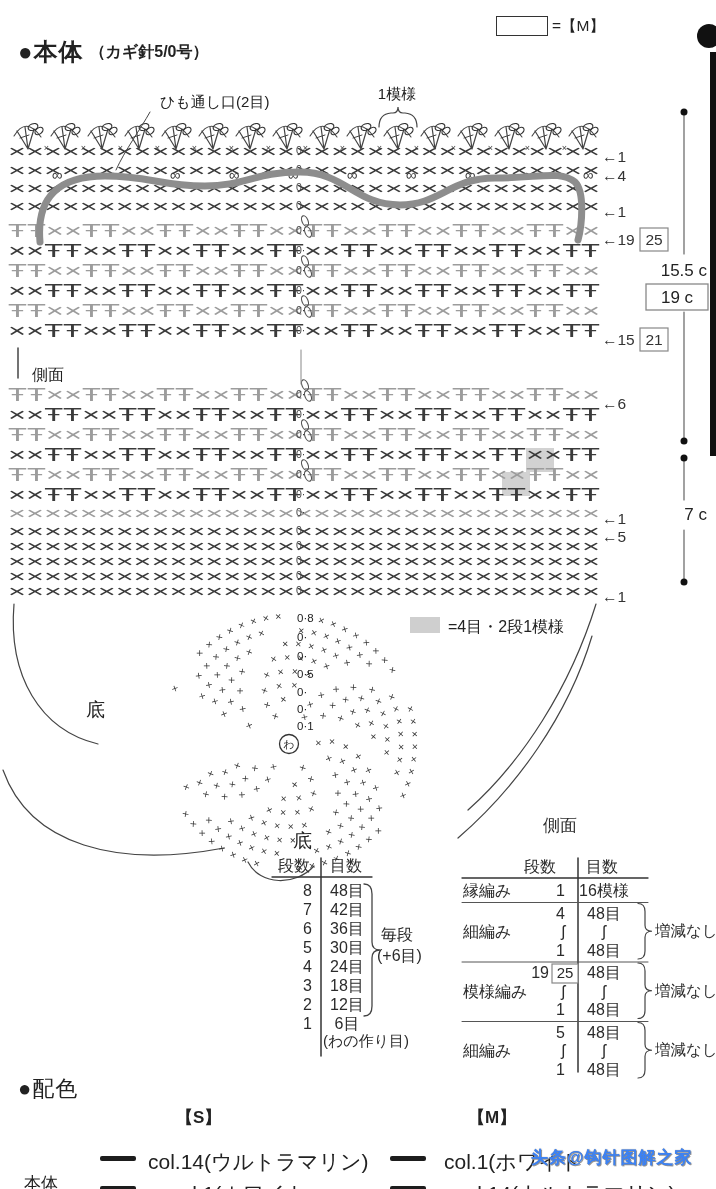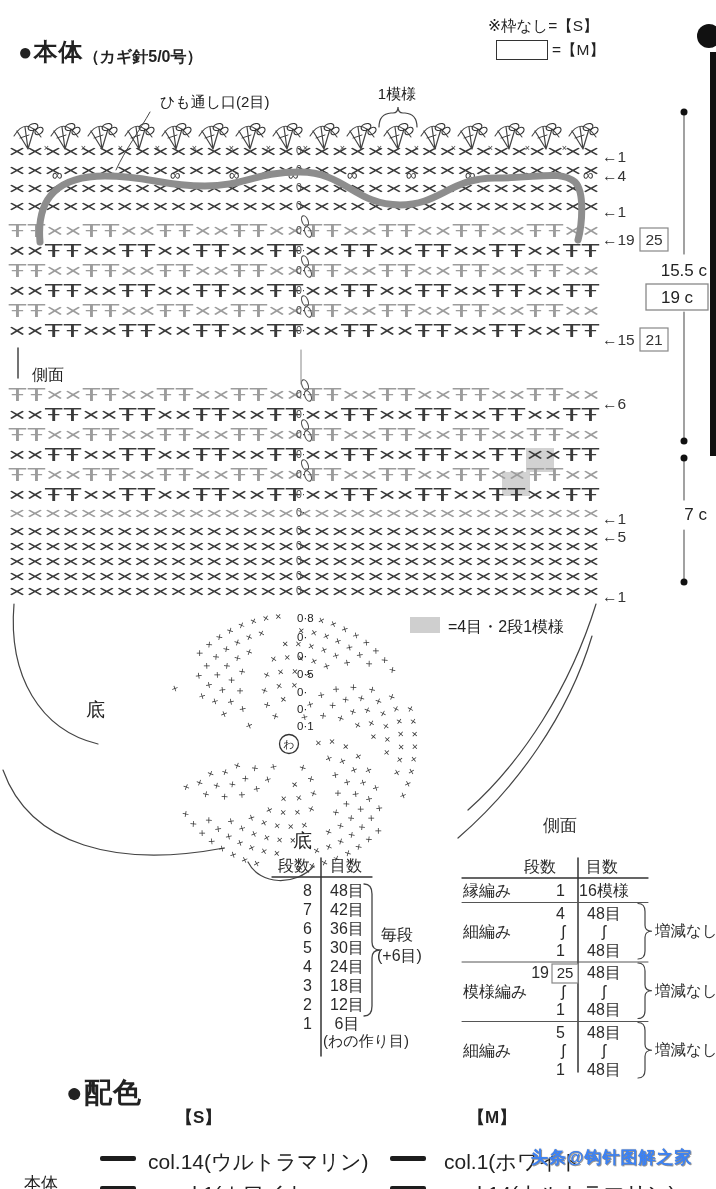--- a/index.html
+++ b/index.html
@@ -1,20 +1,20 @@
 <!DOCTYPE html>
 <html><head>
 <meta charset="utf-8">
 <style>
   html,body{margin:0;padding:0;background:#fff;}
   .page{position:relative;width:716px;height:1189px;background:#fff;overflow:hidden;
         font-family:"Liberation Sans","DejaVu Sans",sans-serif;color:#222;}
   .abs{position:absolute;}
   #chart-svg{position:absolute;left:0;top:0;}
-  .title{display:flex;align-items:flex-end;}
+  .title{display:flex;align-items:center;gap:6px;}
   .title .main{font-size:24px;font-weight:bold;letter-spacing:1px;}
   .title .note{font-size:16px;font-weight:bold;}
   .legend{font-size:15.5px;line-height:24px;color:#222;}
   .legend .l1{padding-left:20px;}
   .legend .l2{display:flex;align-items:center;padding-left:28px;}
   .legend .mbox{display:inline-block;width:50px;height:18px;border:1.5px solid #333;margin-right:4px;}
   .sizehead{font-size:17px;font-weight:bold;}
   .rowlabel{font-size:17px;margin-top:14px;}
   .dash{height:5px;background:#1d1d1d;border-radius:2px;}
   .colname{font-size:21px;white-space:nowrap;}
@@ -498,28 +498,27 @@
       <path d="M638,1022.5 Q645,1022.5 645,1030.5 L645,1044.25 Q645,1050.25 652,1050.25 Q645,1050.25 645,1056.25 L645,1070 Q645,1078 638,1078" fill="none" stroke="#444444" stroke-width="1.2" stroke-linecap="round"></path>
       <text x="655" y="1055.25" font-size="15.5" fill="#2b2b2b" text-anchor="start" font-weight="normal" font-family="&quot;Liberation Sans&quot;,&quot;DejaVu Sans&quot;,sans-serif">増減なし</text>
     </svg>
 
   <div class="abs title" style="left:18px;top:36px;">
     <span class="main">●本体</span>
     <span class="note">（カギ針5/0号）</span>
   </div>
 
   <div class="abs legend" style="left:468px;top:14px;width:246px;">
-    <div class="l1">※枠なし=【S】</div>
     <div class="l2">
       <span class="mbox"></span>
       <span>=【M】</span>
     </div>
   </div>
 
-  <div class="abs" style="left:18px;top:1074px;font-size:28px;font-weight:bold;letter-spacing:1px;margin-left:48px;">●配色</div>
+  <div class="abs" style="left:18px;top:1074px;font-size:22px;font-weight:normal;letter-spacing:1px;">●配色</div>
   <div class="abs sizehead" style="left:176px;top:1106px;">【S】</div>
   <div class="abs sizehead" style="left:468px;top:1106px;">【M】</div>
   <div class="abs rowlabel" style="left:24px;top:1158px;">本体</div>
 
   <div class="abs dash" style="left:100px;top:1156px;width:36px;"></div>
   <div class="abs colname" style="left:148px;top:1148px;">col.14(ウルトラマリン)</div>
   <div class="abs dash" style="left:390px;top:1156px;width:36px;"></div>
   <div class="abs colname" style="left:444px;top:1148px;">col.1(ホワイト</div>
   <div class="abs watermark" style="left:531px;top:1146px;">头条@钩针图解之家</div>
 

